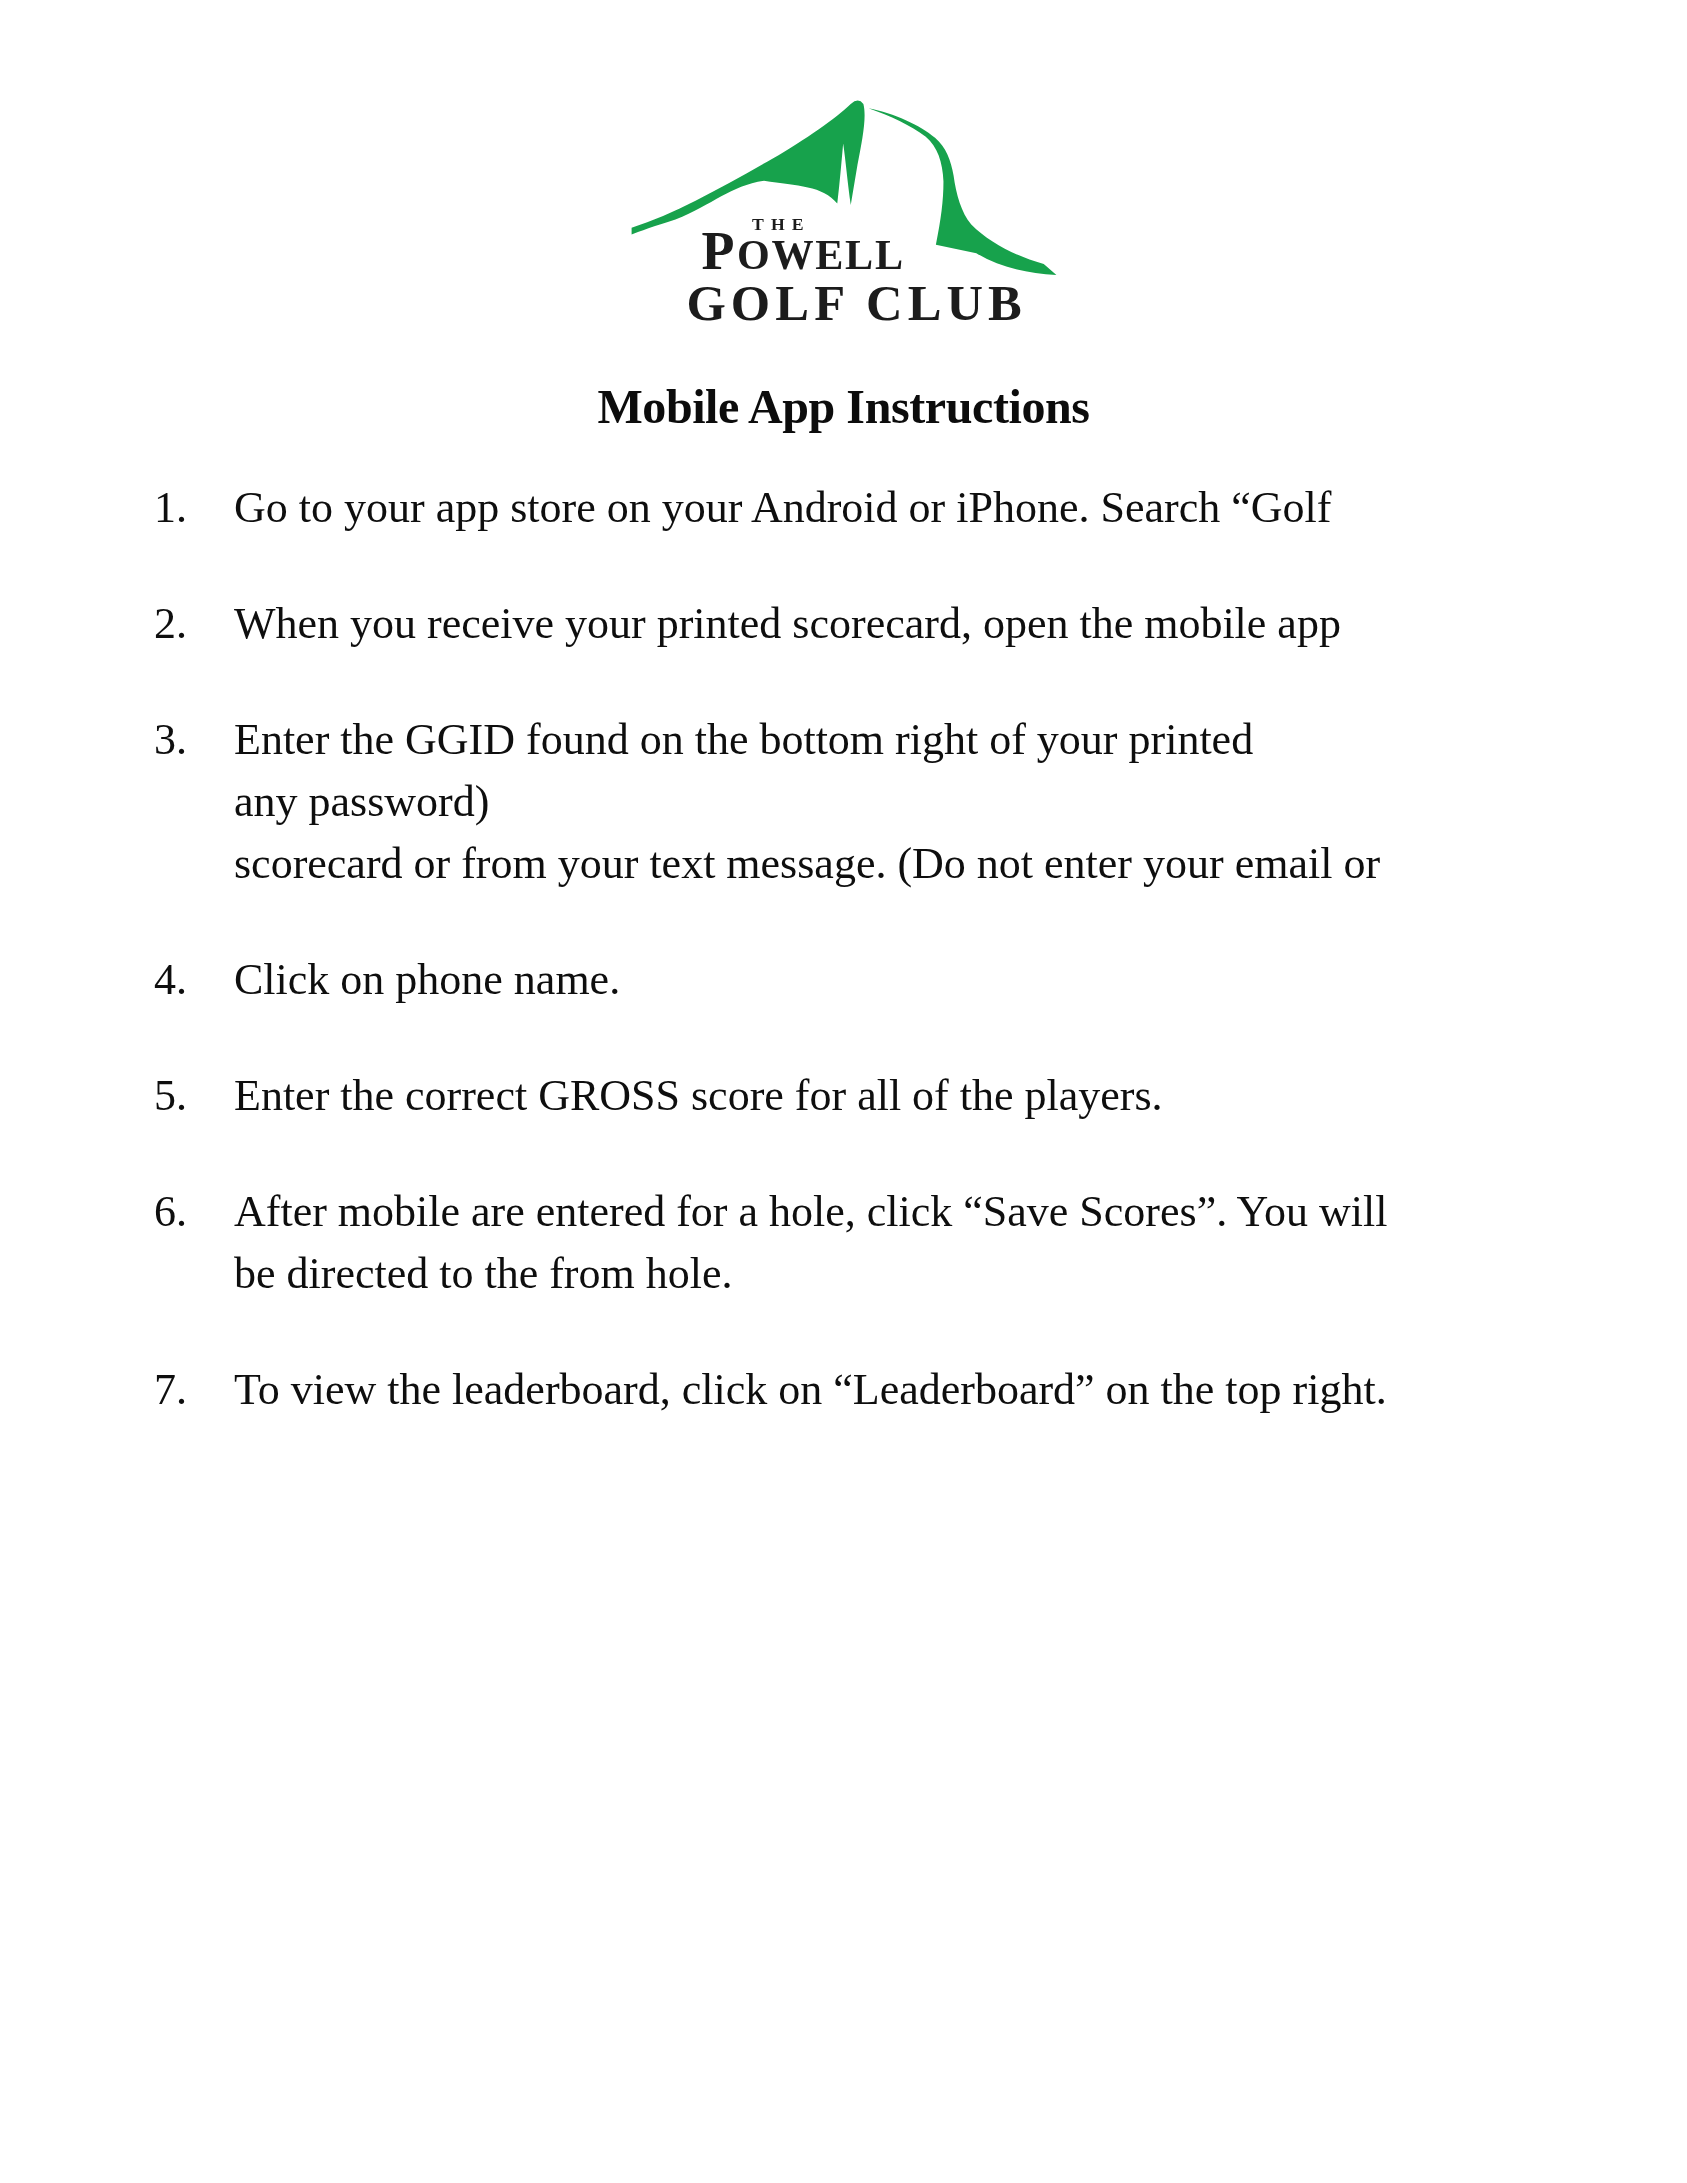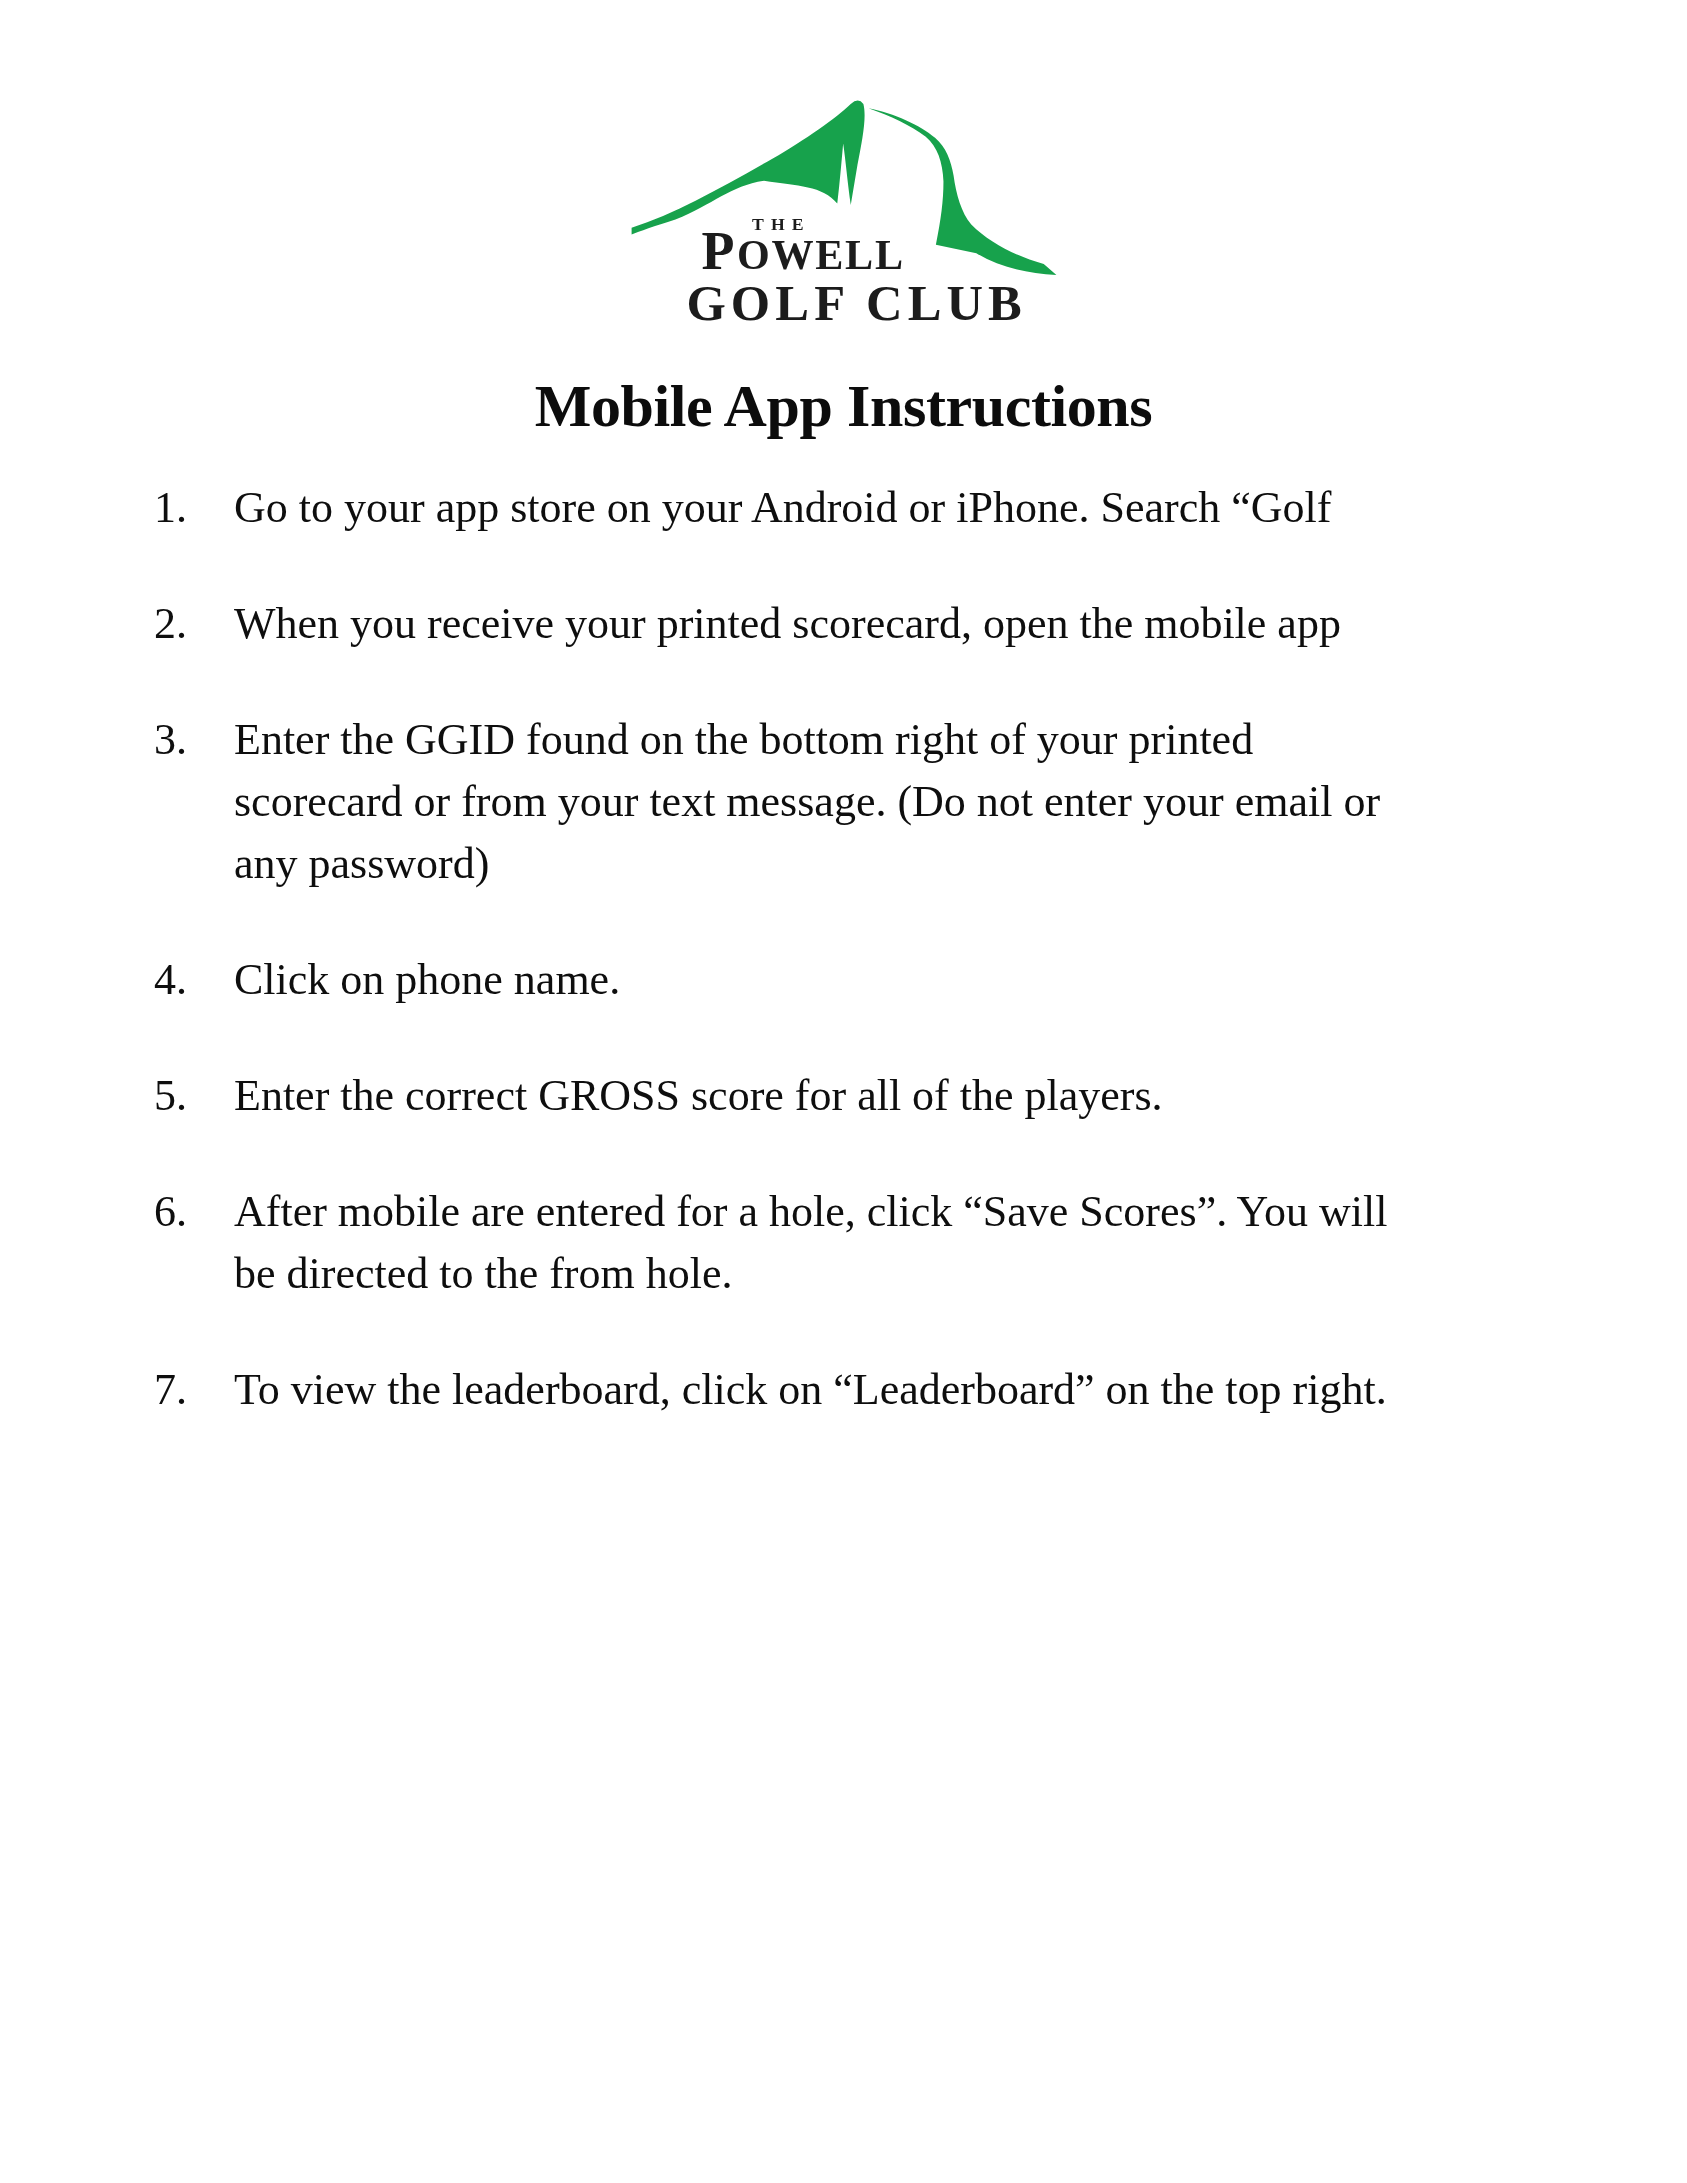--- a/index.html
+++ b/index.html
@@ -27,21 +27,21 @@
     height: 236px;
   }
   .logo-wordmark {
     font-family: "Liberation Serif", serif;
     font-weight: bold;
     fill: #1c1c1c;
   }
   .doc-title {
     margin: 44px 0 0 0;
     text-align: center;
-    font-size: 60px;
+    font-size: 48px;
     line-height: 67px;
     font-weight: bold;
     color: #0c0c0c;
     letter-spacing: -0.4px;
   }
   .instruction-list {
     margin: 37px 110px 0 154px;
   }
   .instruction-item {
     display: flex;
@@ -117,22 +117,22 @@
       <span class="item-number">2.</span>
       <span class="item-text">
         <span class="item-line">When you receive your printed scorecard, open the mobile app</span>
       </span>
     </div>
 
     <div class="instruction-item">
       <span class="item-number">3.</span>
       <span class="item-text">
         <span class="item-line">Enter the GGID found on the bottom right of your printed</span>
+        <span class="item-line">any password)</span>
         <span class="item-line">scorecard or from your text message. (Do not enter your email or</span>
-        <span class="item-line">any password)</span>
       </span>
     </div>
 
     <div class="instruction-item">
       <span class="item-number">4.</span>
       <span class="item-text">
         <span class="item-line">Click on phone name.</span>
       </span>
     </div>
 

